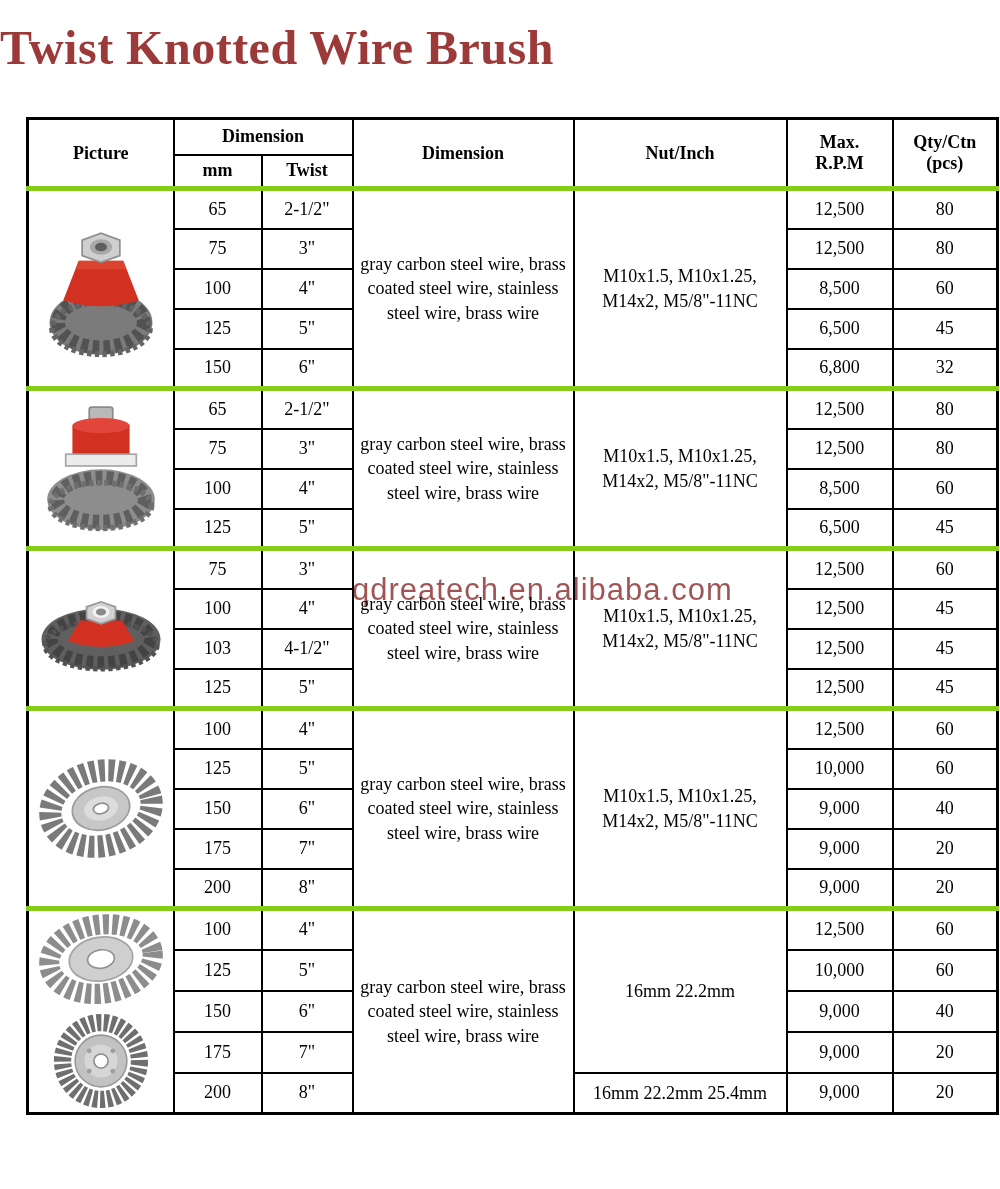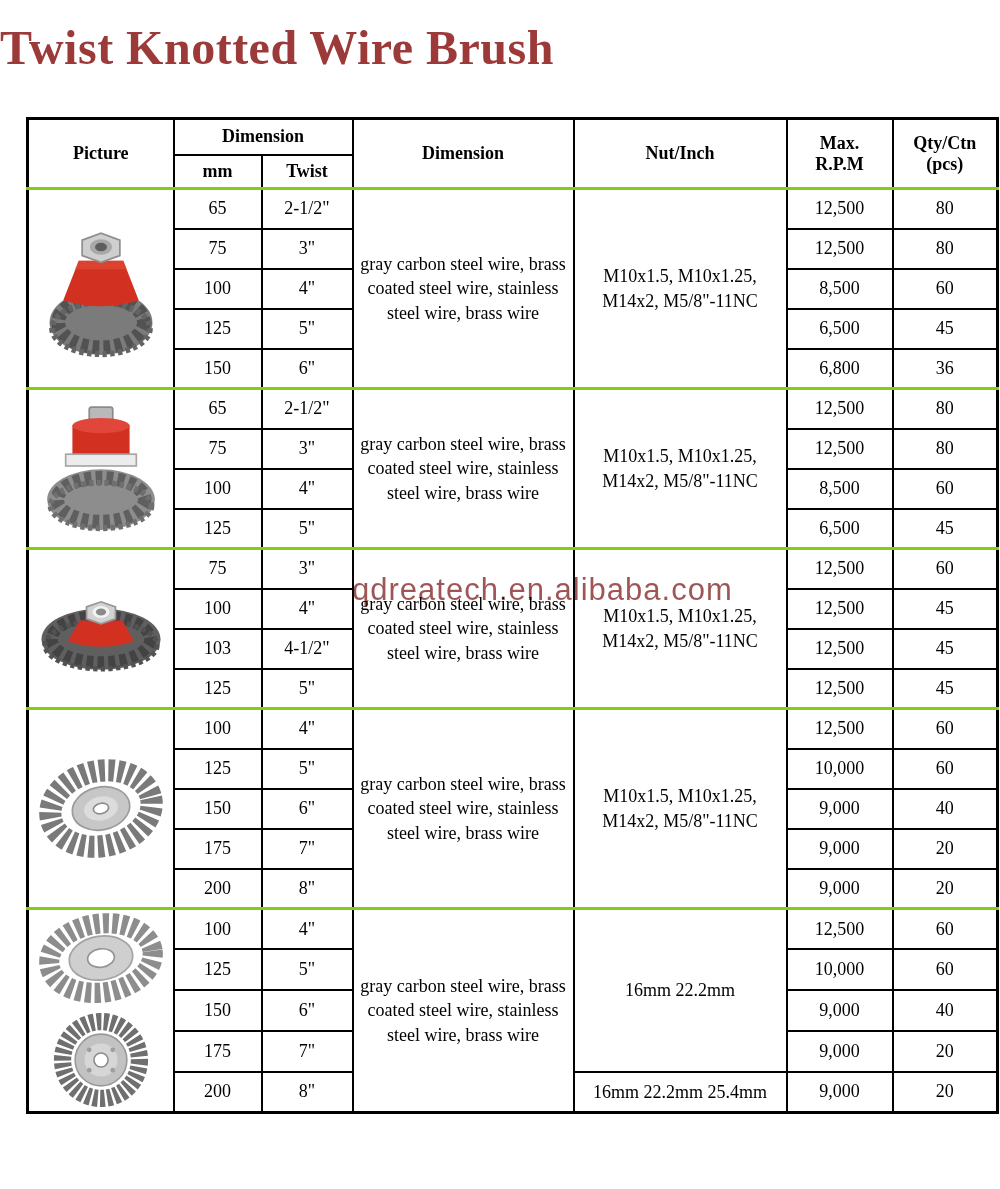--- a/index.html
+++ b/index.html
@@ -8,21 +8,21 @@
   .title{position:absolute;top:20px;left:0;width:1000px;text-align:left;
          font-size:48px;font-weight:bold;color:#9C3A39;letter-spacing:0.5px;}
   .watermark{position:absolute;top:572px;left:352px;z-index:0;
              font-family:"Liberation Sans",sans-serif;font-size:31px;color:#7f1d1d;
              opacity:.75;letter-spacing:1px;white-space:nowrap;}
   table.spec{position:absolute;top:117px;left:18px;width:970px;z-index:1;
              border-collapse:collapse;table-layout:fixed;background:transparent;}
   table.spec th,table.spec td{border:2px solid #000;text-align:center;vertical-align:middle;
              font-size:18px;padding:0 6px;overflow:hidden;background:transparent;}
   table.spec{border:3px solid #000;margin-left:8px;}
-  tr.g-top td{border-top:3px solid #84cc16;}
+  tr.g-top td{border-top:5px solid #84cc16;}
   th.green{background:#92D050;font-weight:bold;font-size:18px;}
   tr.hrow1{height:36px;} tr.hrow2{height:34px;}
   tr.drow{height:40px;}
   td.mat,td.nut{font-size:18px;line-height:1.35;}
   td.pic{padding:2px;}
   .pic-stack{display:flex;flex-direction:column;align-items:center;gap:2px;}
   svg{display:block;margin:0 auto;}
 </style>
 </head>
 <body>
@@ -96,21 +96,21 @@
     <tr class="drow">
       <td>125</td>
       <td>5"</td>
       <td>6,500</td>
       <td>45</td>
     </tr>
     <tr class="drow">
       <td>150</td>
       <td>6"</td>
       <td>6,800</td>
-      <td>36</td>
+      <td>32</td>
     </tr>
 
     <tr class="drow g-top">
       <td class="pic" rowspan="4">
         <svg viewBox="0 0 140 170" width="118" height="143">
           <rect x="56" y="12" width="28" height="18" rx="3" fill="#b9b9b9" stroke="#8b8b8b" stroke-width="2"></rect>
           <path d="M36 34 L104 34 L104 68 L36 68 Z" fill="#d23122"></path>
           <ellipse cx="70" cy="34" rx="34" ry="9" fill="#e2463a"></ellipse>
           <rect x="28" y="68" width="84" height="14" fill="#ececec" stroke="#a6a6a6" stroke-width="2"></rect>
           <ellipse cx="70" cy="122" rx="64" ry="36" fill="#8d8d8d"></ellipse>

